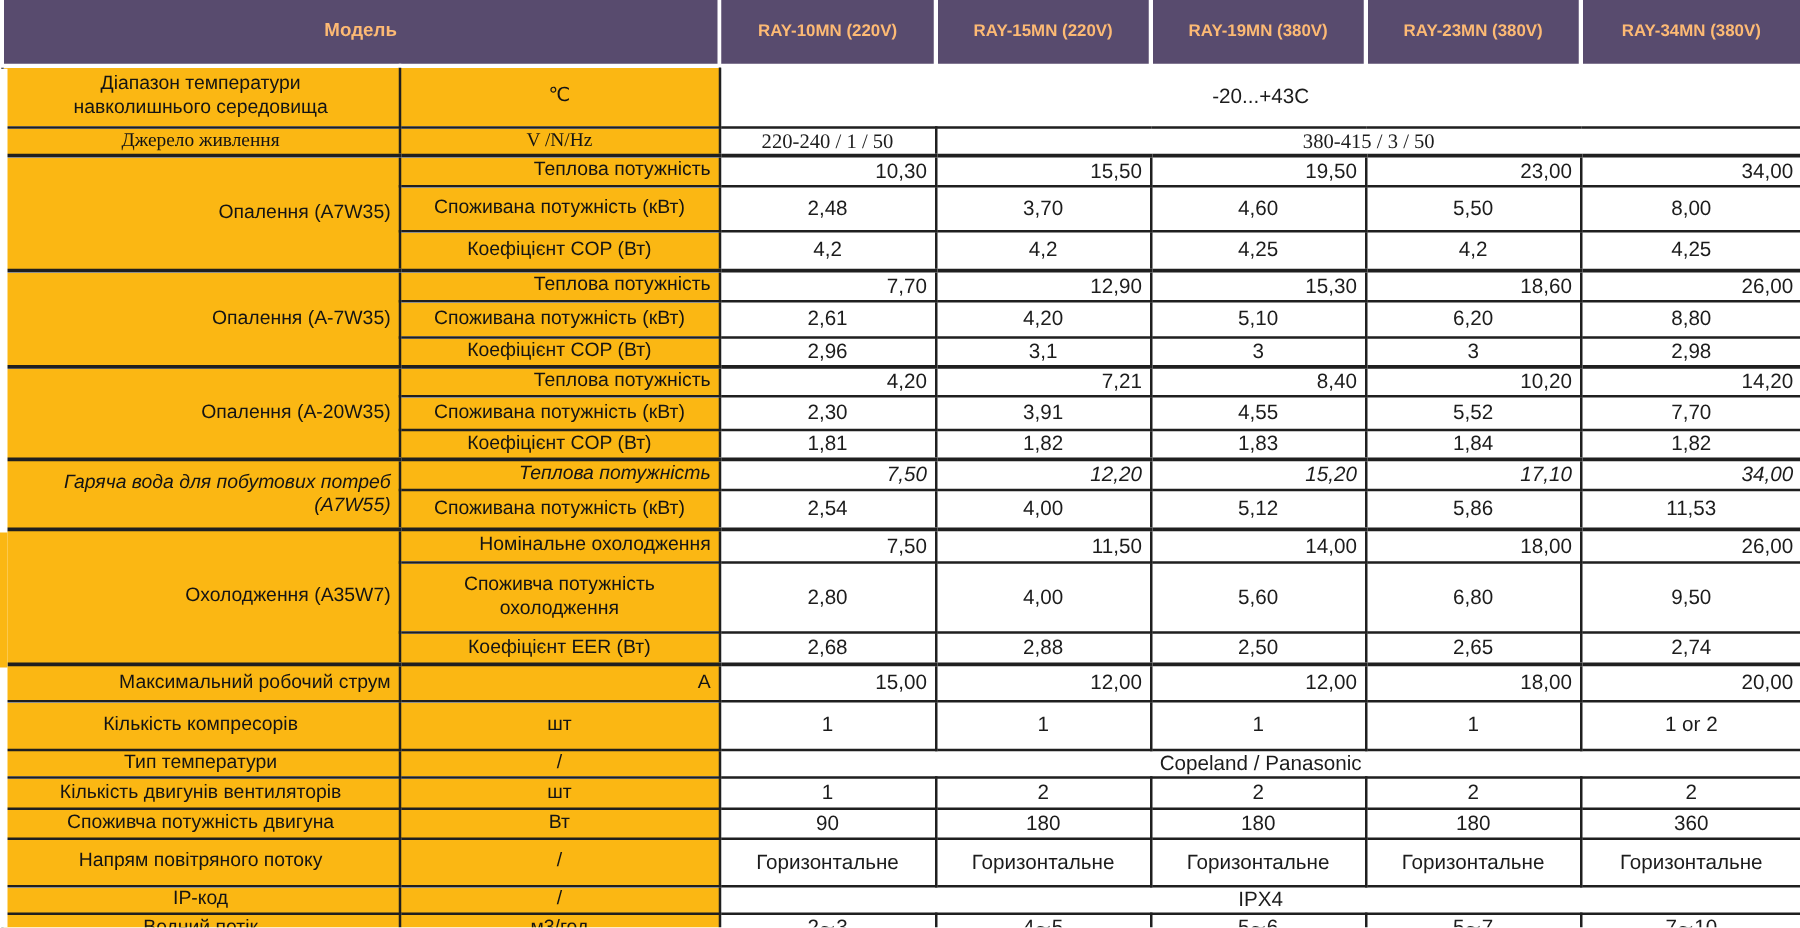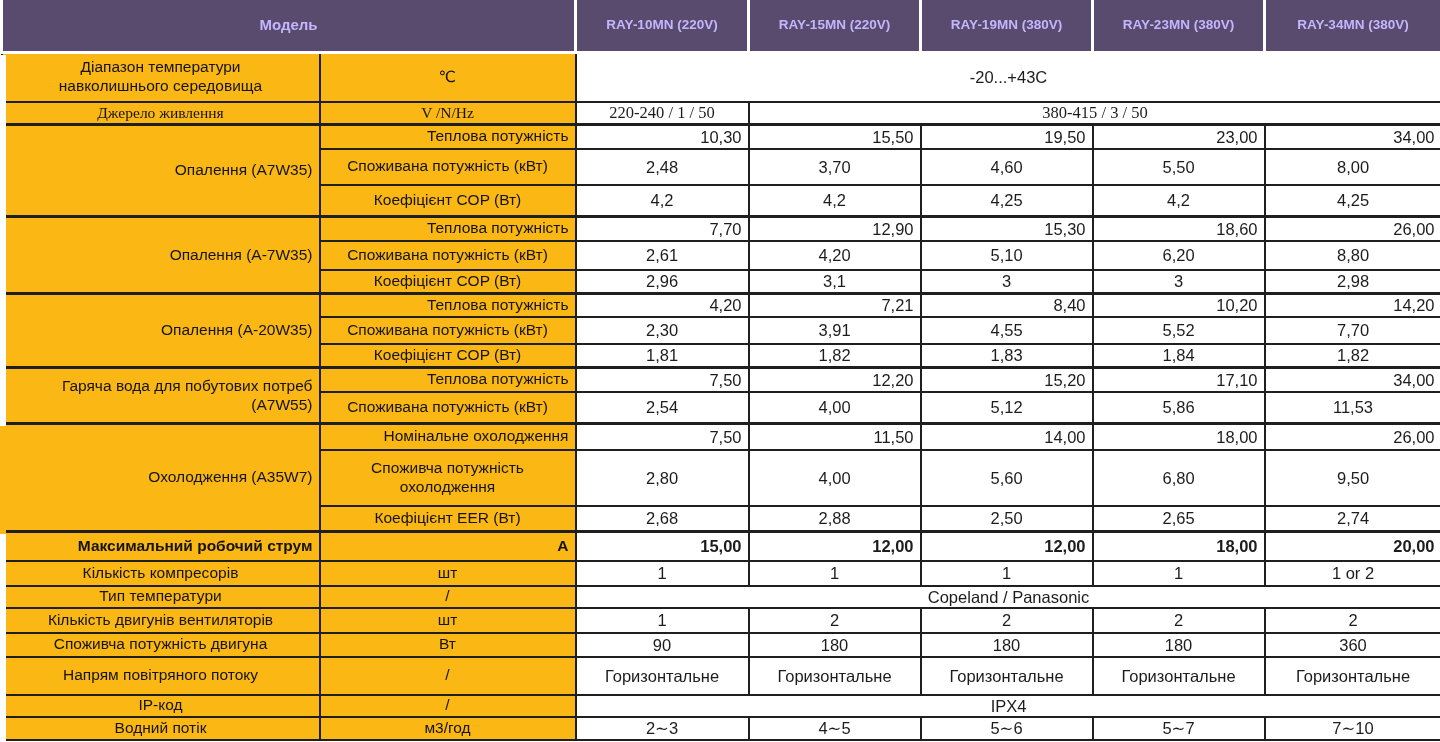--- a/index.html
+++ b/index.html
@@ -9,21 +9,21 @@
   }
   table.spec{
     border-collapse:collapse;table-layout:fixed;width:1440px;
   }
   td{
     border:2px solid #1f1f1f;
     text-align:center;vertical-align:middle;
     padding:0 6px;overflow:hidden;line-height:1.22;
   }
   td.hdr{
-    background:#584b6e;color:#c4b5fd;font-weight:bold;font-size:13.5px;
+    background:#584b6e;color:#fdba74;font-weight:bold;font-size:13.5px;
     border:3px solid #ffffff;border-top:0;
   }
   td.hdr.model{font-size:15px;}
   td.cat{
     background:#fbb713;color:#141414;font-size:15.5px;white-space:pre-line;
   }
   td.data{
     background:#ffffff;color:#1c1c1c;font-size:16.5px;white-space:pre-line;
   }
   tr.sec > td{border-top-width:3px;text-align:right;}
@@ -133,21 +133,21 @@
           <td class="data">7,70</td>
         </tr>
         <tr style="height: 24px;">
           <td class="cat">Коефіцієнт COP (Вт)</td>
           <td class="data">1,81</td>
           <td class="data">1,82</td>
           <td class="data">1,83</td>
           <td class="data">1,84</td>
           <td class="data">1,82</td>
         </tr>
-        <tr class="sec" style="height: 24px;">
+        <tr class="sec" style="height: 24px; font-style: italic;">
           <td class="cat" rowspan="2">Гаряча вода для побутових потреб
 (A7W55)</td>
           <td class="cat">Теплова потужність</td>
           <td class="data">7,50</td>
           <td class="data">12,20</td>
           <td class="data">15,20</td>
           <td class="data">17,10</td>
           <td class="data">34,00</td>
         </tr>
         <tr style="height: 32px;">
@@ -177,30 +177,30 @@
           <td class="data">9,50</td>
         </tr>
         <tr style="height: 26px;">
           <td class="cat">Коефіцієнт EER (Вт)</td>
           <td class="data">2,68</td>
           <td class="data">2,88</td>
           <td class="data">2,50</td>
           <td class="data">2,65</td>
           <td class="data">2,74</td>
         </tr>
-        <tr class="sec" style="height: 29px; font-weight: bold;">
+        <tr class="sec" style="height: 29px;">
           <td class="cat">Максимальний робочий струм</td>
           <td class="cat">A</td>
           <td class="data">15,00</td>
           <td class="data">12,00</td>
           <td class="data">12,00</td>
           <td class="data">18,00</td>
           <td class="data">20,00</td>
         </tr>
-        <tr style="height: 25px;">
+        <tr style="height: 39px;">
           <td class="cat">Кількість компресорів</td>
           <td class="cat">шт</td>
           <td class="data">1</td>
           <td class="data">1</td>
           <td class="data">1</td>
           <td class="data">1</td>
           <td class="data">1 or 2</td>
         </tr>
         <tr style="height: 22px;">
           <td class="cat">Тип температури</td>

